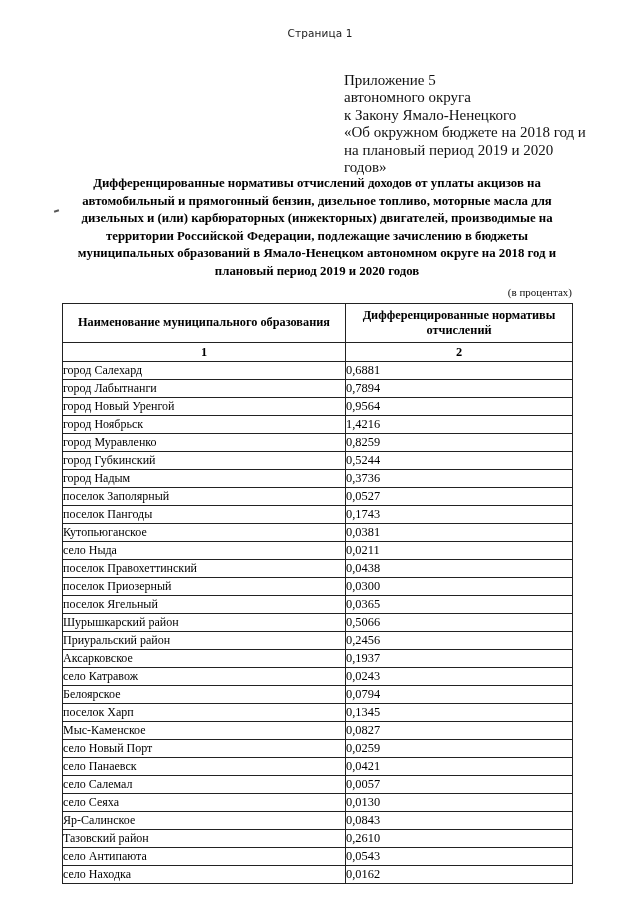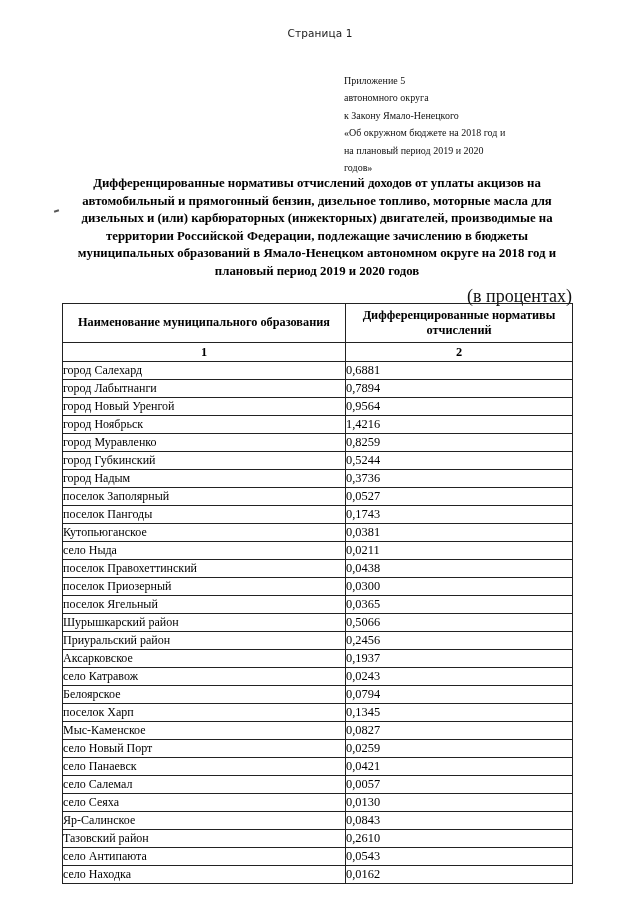--- a/index.html
+++ b/index.html
@@ -35,21 +35,21 @@
     letter-spacing: 0.1px;
     color: #1a1a1a;
   }
 
   
   .appendix-block {
     position: absolute;
     left: 344px;
     top: 72px;
     width: 250px;
-    font-size: 10px;
+    font-size: 15px;
     line-height: 17.4px;
     color: #111111;
   }
   .appendix-block div { white-space: nowrap; }
 
   
   .doc-title {
     position: absolute;
     left: 62px;
     top: 175px;
@@ -71,21 +71,21 @@
     background: #3a3a3a;
     transform: rotate(-16deg);
     opacity: .85;
   }
 
   
   .units-note {
     position: absolute;
     right: 68px;
     top: 286px;
-    font-size: 18px;
+    font-size: 11px;
     color: #111111;
   }
 
   
   .table-wrap {
     position: absolute;
     left: 62px;
     top: 303px;
     width: 510px;
   }

